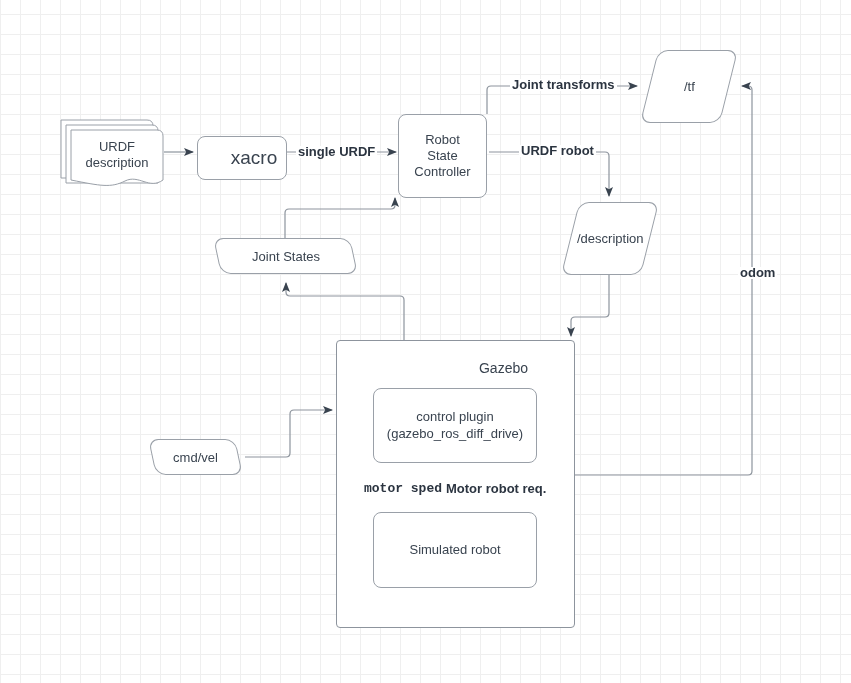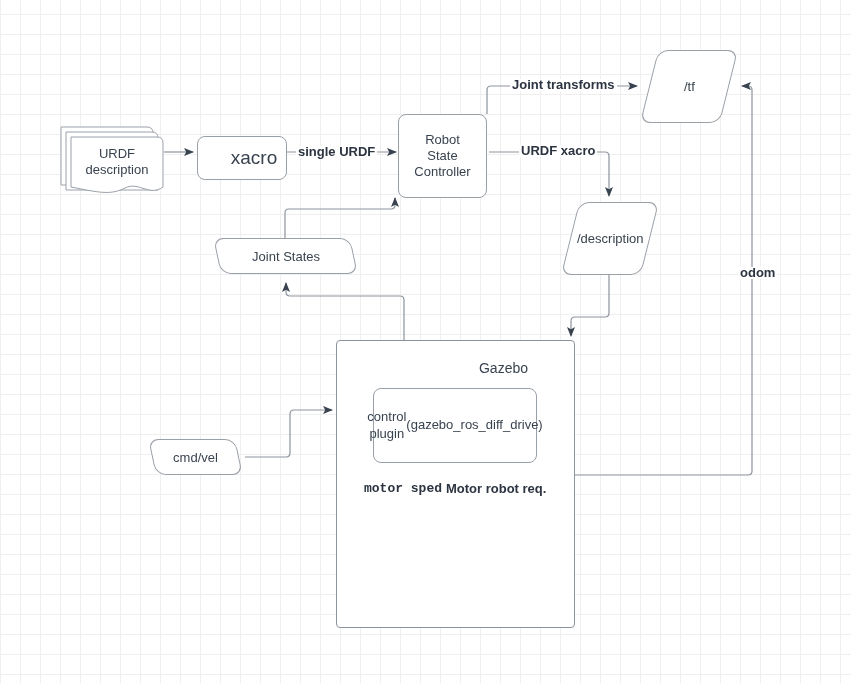--- a/index.html
+++ b/index.html
@@ -95,21 +95,21 @@
       <path d="M245,457 L286,457 Q290,457 290,453 L290,414 Q290,410 294,410 L332,410" marker-end="url(#ah)"></path>
 
       <path d="M575,475 L748,475 Q752,475 752,471 L752,90 Q752,86 748,86 L742,86" marker-end="url(#ah)"></path>
 
       <path d="M492,462 L492,507" marker-end="url(#ah)"></path>
 
       <path d="M396,511 L396,467" marker-end="url(#ah)"></path>
     </g>
   </svg>
 
-  <div class="doc" style="left:58px;top:119px;width:108px;height:84px;text-align:right;">
+  <div class="doc" style="left:58px;top:112px;width:108px;height:84px;text-align:right;">
     <svg width="108" height="84" viewBox="0 0 108 84">
       <g fill="#ffffff" stroke="#9aa0a8" stroke-width="1">
         <path d="M3,8 h86 q6,0 6,6 v52 h-92 Z"></path>
         <path d="M8,13 h86 q6,0 6,6 v52 h-92 Z"></path>
         <path d="M13,18 h86 q6,0 6,6 v44
                  c-14,10 -24,-6 -38,1
                  c-14,7 -24,5 -54,-1 Z"></path>
       </g>
     </svg>
     <div style="position:absolute;left:13px;top:18px;width:92px;height:50px;display:flex;flex-direction:column;align-items:center;justify-content:center;color:#39434f;font-size:13px;line-height:1.25;">
@@ -125,21 +125,21 @@
   <div class="lbl" style="left:296px;top:146px;text-align:center;">single URDF</div>
 
   <div class="node rbox" style="left:398px;top:114px;width:89px;height:84px;font-size:13px;flex-direction:column;">
     <span>Robot</span>
     <span>State</span>
     <span>Controller</span>
   </div>
 
   <div class="lbl" style="left:510px;top:79px;">Joint transforms</div>
 
-  <div class="lbl" style="left:519px;top:145px;">URDF xacro</div>
+  <div class="lbl" style="left:519px;top:145px;">URDF robot</div>
 
   <div class="lbl" style="left:738px;top:267px;">odom</div>
 
   <div class="para skew-r" style="left:649px;top:50px;width:80px;height:73px;font-size:13px;">
     <span>/tf</span>
   </div>
 
   <div class="para skew-r" style="left:570px;top:202px;width:80px;height:73px;font-size:13px;">
     <span>/description</span>
   </div>
@@ -148,22 +148,25 @@
     <span>Joint States</span>
   </div>
 
   <div class="para skew-l" style="left:152px;top:439px;width:87px;height:36px;font-size:13px;">
     <span>cmd/vel</span>
   </div>
 
   <div class="node" style="left:336px;top:340px;width:239px;height:288px;border-radius:4px;border-color:#8d949d;"></div>
   <div class="group-title" style="left:336px;top:360px;width:239px;text-align:center;">Gazebo</div>
 
-  <div class="node rbox" style="left:373px;top:388px;width:164px;height:75px;font-size:13px;">
+  <div class="node rbox" style="left:373px;top:388px;width:164px;height:75px;font-size:13px;flex-direction:column;">
     <span>control plugin</span>
     <span>(gazebo_ros_diff_drive)</span>
   </div>
 
   <div class="lbl" style="left:362px;top:483px;font-family:Liberation Mono, monospace;">motor sped</div>
   <div class="lbl" style="left:444px;top:483px;">Motor robot req.</div>
 
+  <div class="node rbox" style="left:373px;top:512px;width:164px;height:76px;font-size:13px;">
+    <span>Simulated robot</span>
+  </div>
 
 </div>
 
 </body></html>

